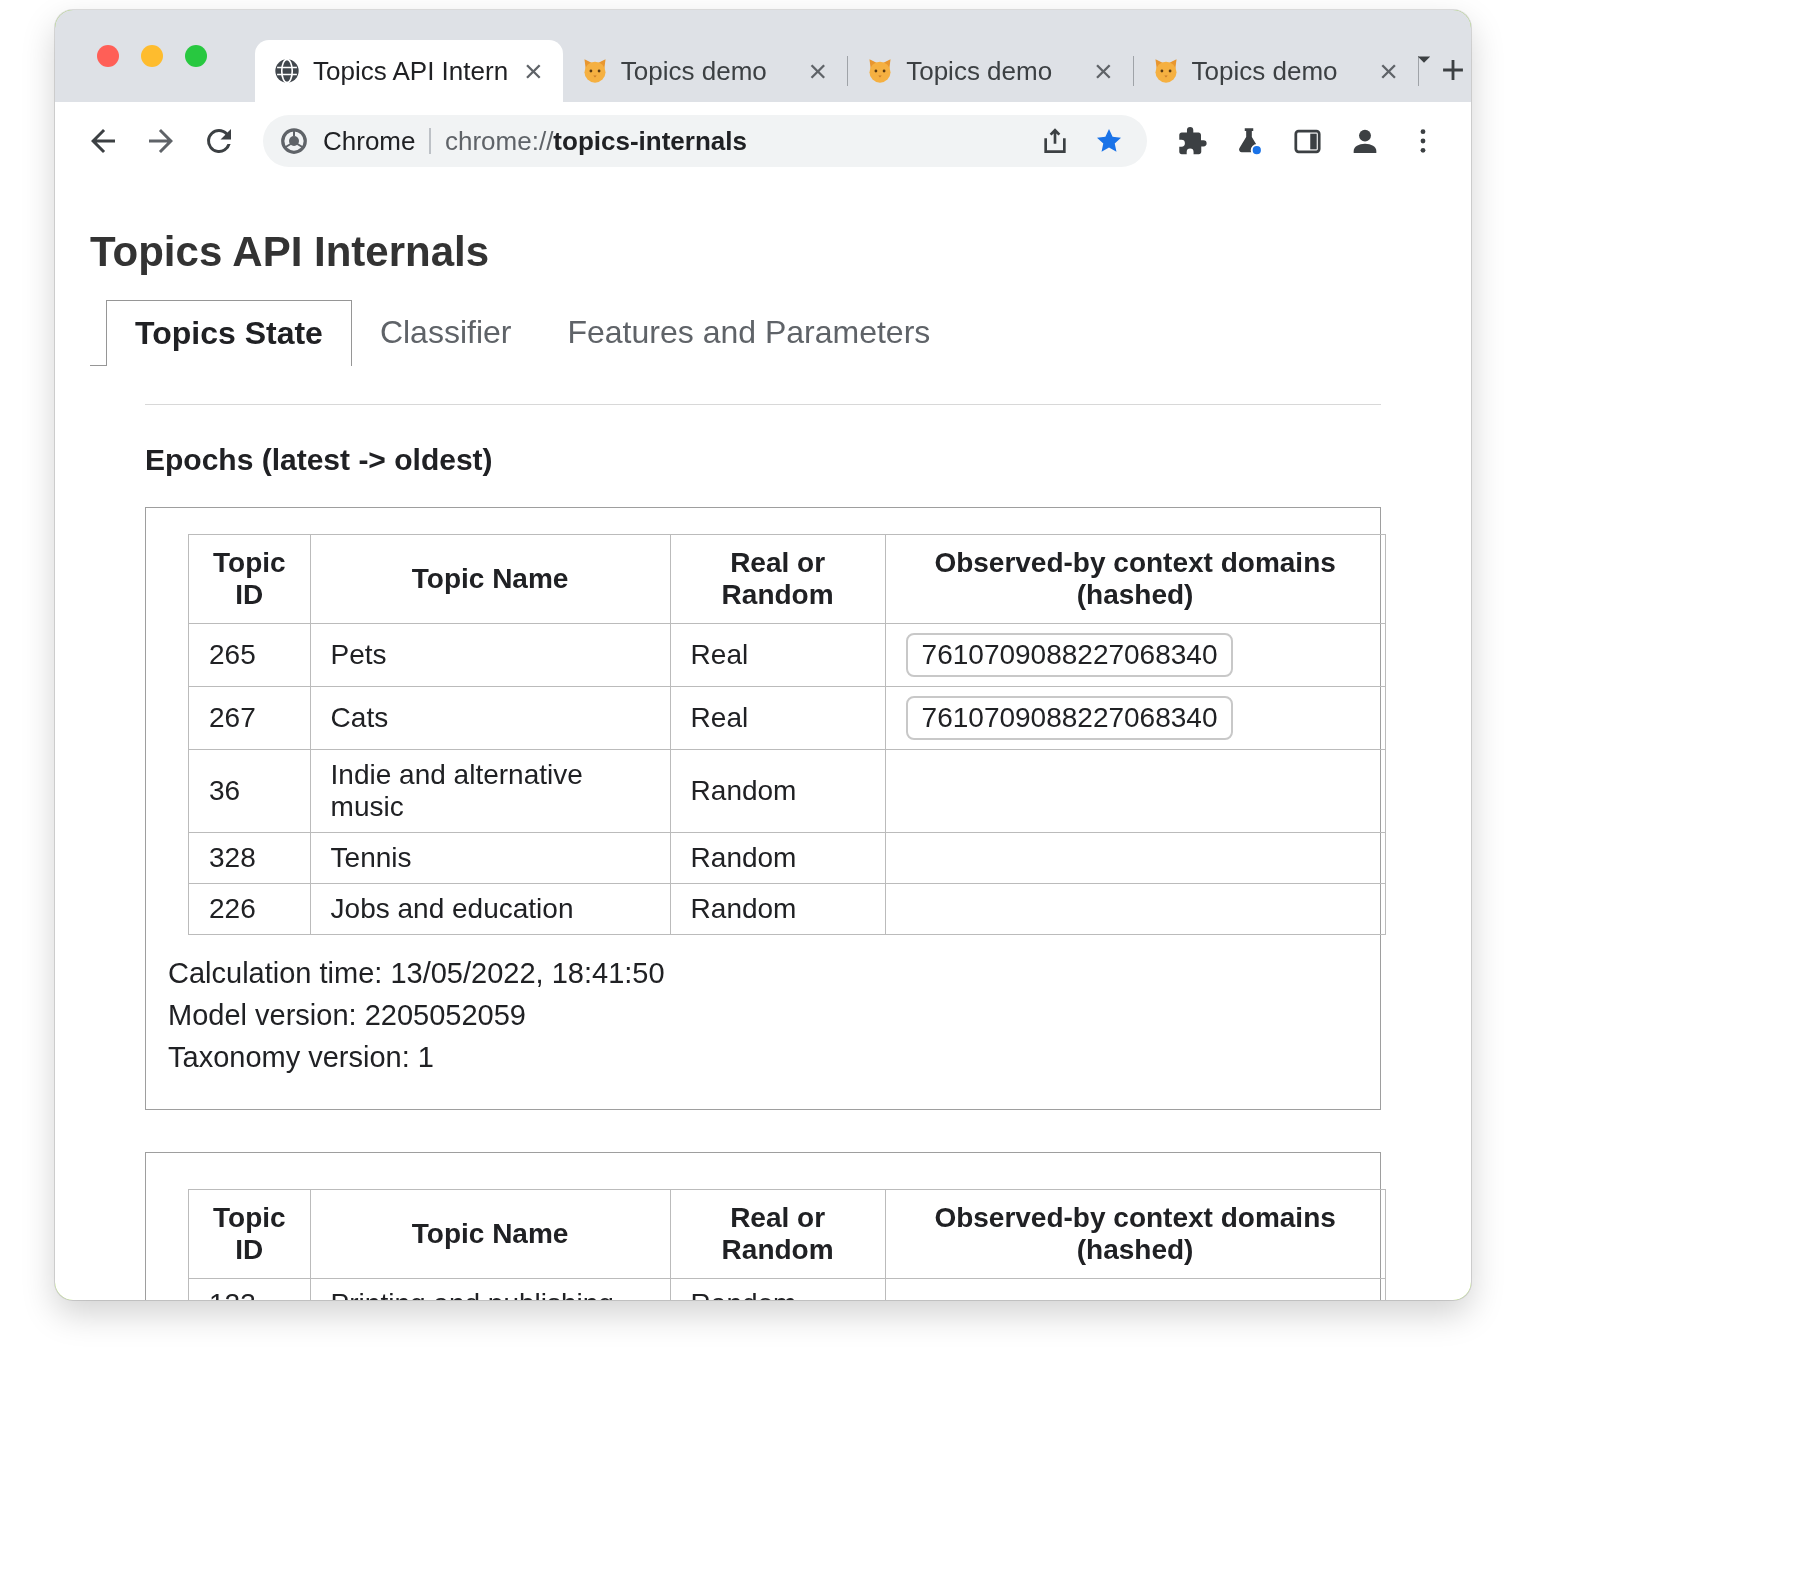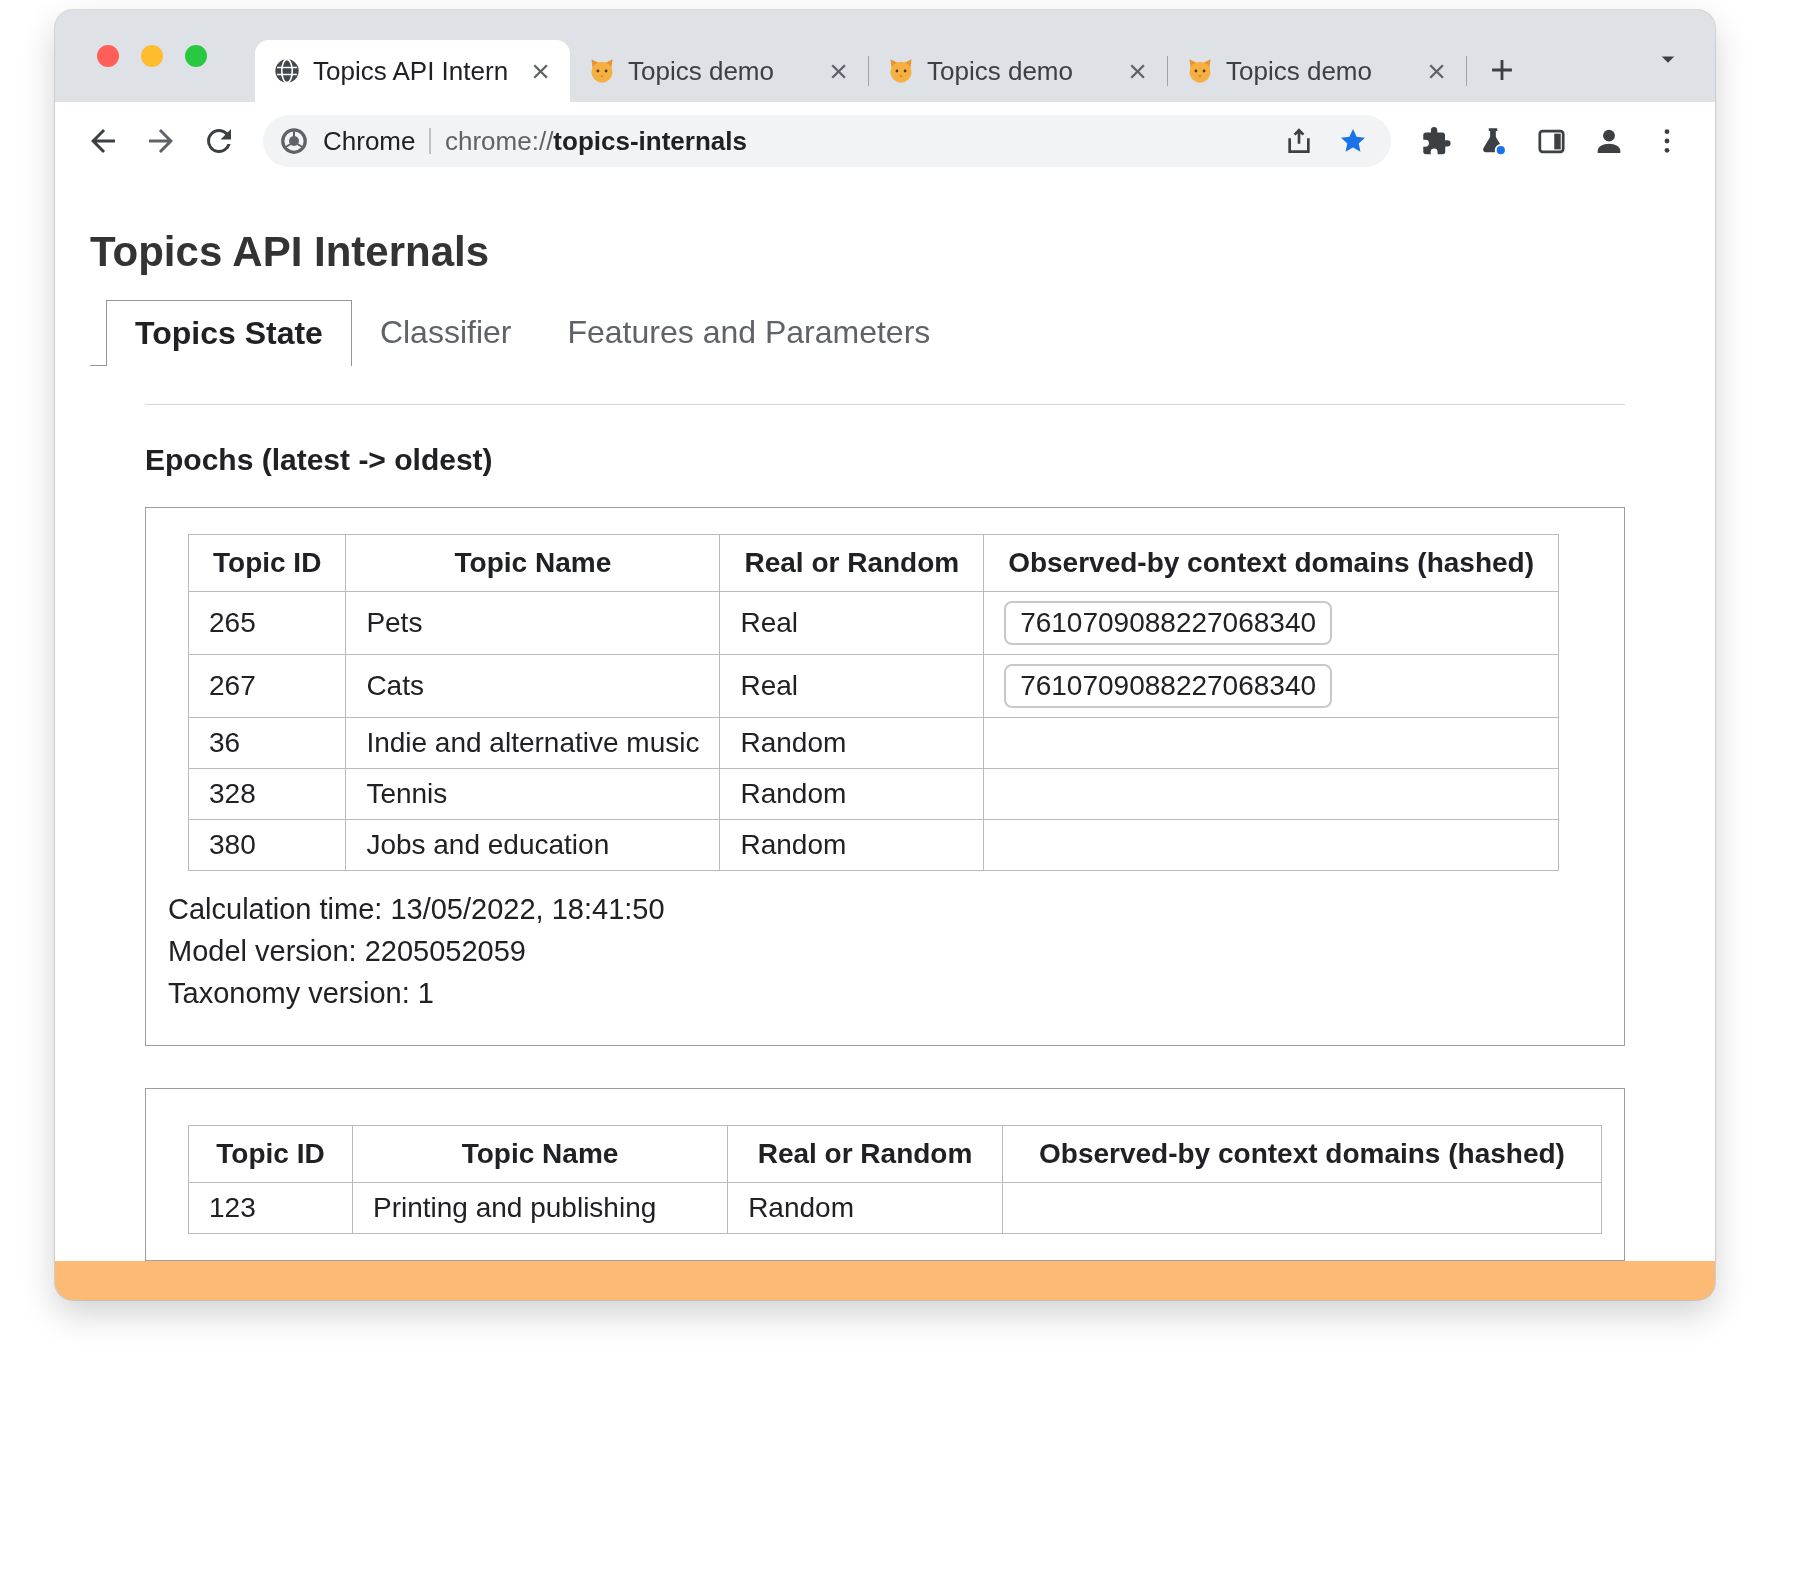--- a/index.html
+++ b/index.html
@@ -1,22 +1,22 @@
 <!DOCTYPE html>
 <html><head>
 <meta charset="utf-8">
 <style>
   * { box-sizing: border-box; margin: 0; padding: 0; }
   html,body { width: 1810px; height: 1576px; background: #fff;
     font-family: "Liberation Sans", "DejaVu Sans", sans-serif; color: #202124; }
   body { position: relative; }
 
   
-  .window { position: absolute; left: 55px; top: 10px; width: 1660px; height: 1290px;
-    background: #fdba74; border-radius: 18px; overflow: hidden;
+  .window { position: absolute; left: 55px; top: 10px; width: 1416px; height: 1290px;
+    background: #84cc16; border-radius: 18px; overflow: hidden;
     box-shadow: 0 0 0 1px rgba(0,0,0,.12), 0 14px 34px rgba(0,0,0,.18); }
 
   
   .tabstrip { position: relative; height: 92px; background: #DEE1E6;
     display: flex; align-items: flex-end; padding-left: 200px; }
   .traffic { position: absolute; left: 42px; top: 35px; display: flex; gap: 22px; }
   .dot { width: 22px; height: 22px; border-radius: 50%; display: inline-block; }
   .dot.red { background: #FF5F57; } .dot.yellow { background: #FEBC2E; } .dot.green { background: #28C840; }
 
   .tab { height: 62px; display: flex; align-items: center; gap: 12px;
@@ -284,21 +284,21 @@
               <td class="c-rr">Random</td>
               <td class="c-obs"></td>
             </tr>
             <tr>
               <td class="c-id">328</td>
               <td class="c-name">Tennis</td>
               <td class="c-rr">Random</td>
               <td class="c-obs"></td>
             </tr>
             <tr>
-              <td class="c-id">380</td>
+              <td class="c-id">226</td>
               <td class="c-name">Jobs and education</td>
               <td class="c-rr">Random</td>
               <td class="c-obs"></td>
             </tr>
           </tbody>
         </table>
         <div class="meta">
           <div>Calculation time: 13/05/2022, 18:41:50</div>
           <div>Model version: 2205052059</div>
           <div>Taxonomy version: 1</div>

